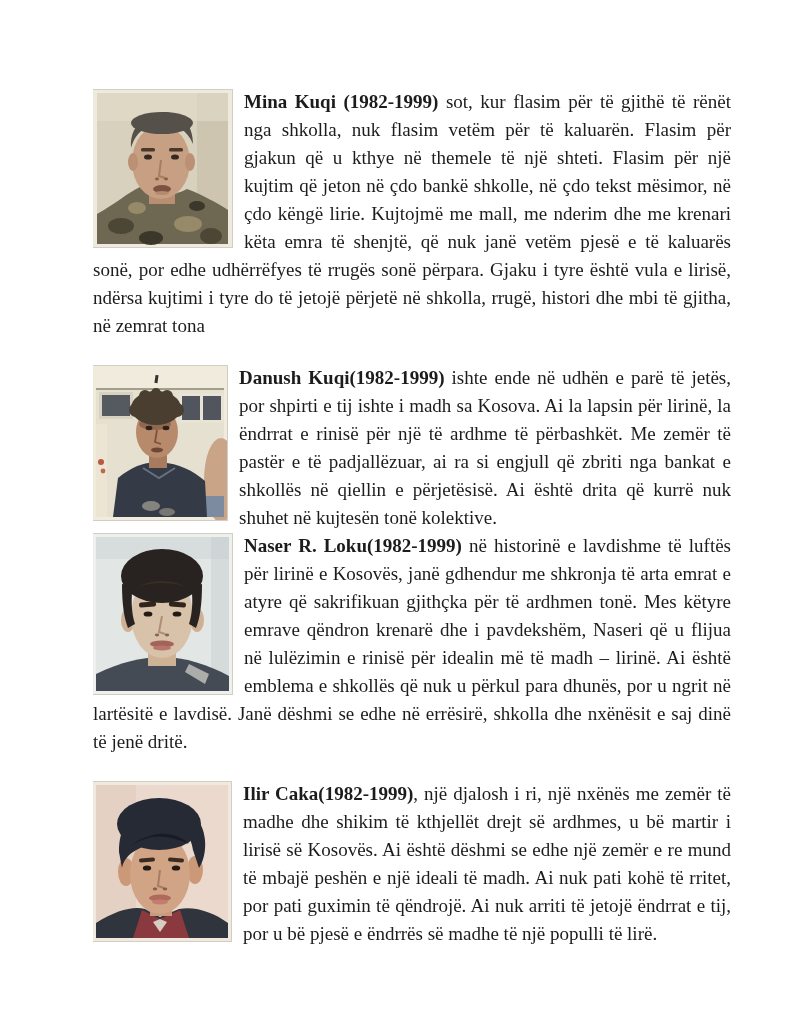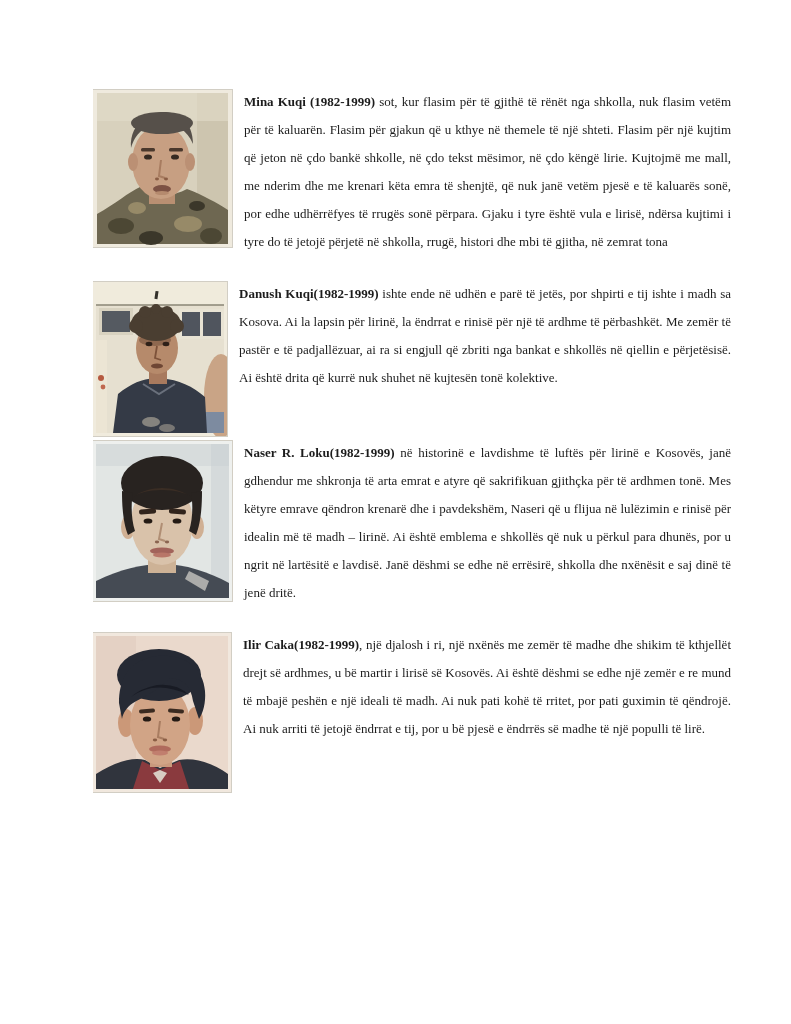--- a/index.html
+++ b/index.html
@@ -5,21 +5,21 @@
 <style>
   html, body { margin: 0; padding: 0; background: #ffffff; }
   .page {
     position: relative;
     width: 791px;
     height: 1024px;
     box-sizing: border-box;
     background: #ffffff;
     padding: 88px 60px 0 93px;
     font-family: "Liberation Serif", "DejaVu Serif", serif;
-    font-size: 13px;
+    font-size: 19px;
     line-height: 28px;
     color: #1c1c1c;
     overflow: hidden;
   }
   .entry { overflow: hidden; }
   .entry-1 { margin-bottom: 6px; }
   .entry-2 { margin-bottom: 0; margin-top: 24px; }
   .entry-3 { margin-bottom: 24px; }
   .photo {
     float: left;

